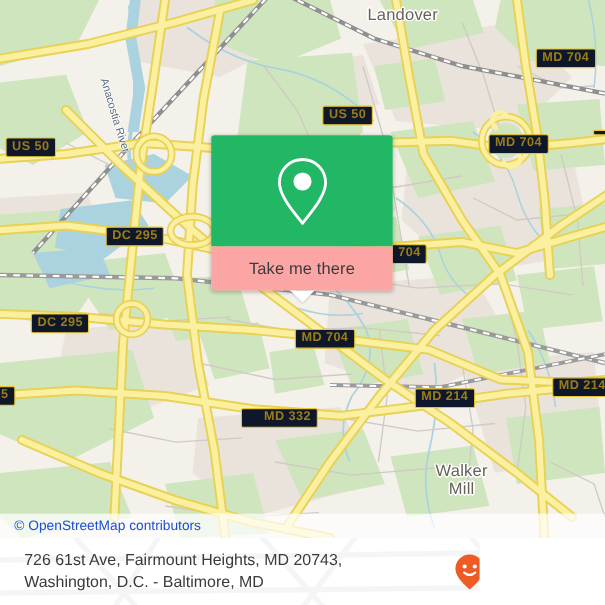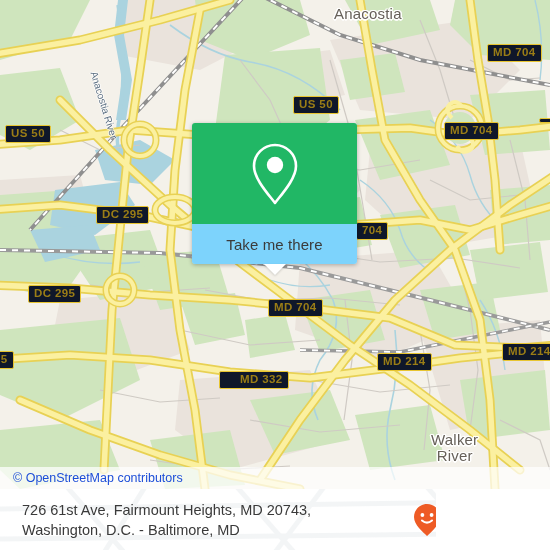--- a/index.html
+++ b/index.html
@@ -89,21 +89,21 @@
   }
   #callout-top {
     background: #21b765;
     height: 101px;
     border-radius: 3px 3px 0 0;
     display: flex;
     align-items: center;
     justify-content: center;
   }
   #callout-bottom {
-    background: #7dd3fc;
+    background: #fca5a5;
     height: 40px;
     border-radius: 0 0 3px 3px;
     display: flex;
     align-items: center;
     justify-content: center;
     position: relative;
   }
   #callout-label {
     color: #3b3b3b;
     font-size: 15px;
@@ -340,25 +340,25 @@
         <circle cx="460" cy="128" r="16"></circle>
       </g>
       <g fill="none" stroke="#fbf0a0" stroke-width="4">
         <path d="M452 118 q-8 -8 -2 -14 q7 -5 12 3"></path>
         <path d="M468 136 q9 8 2 14 q-8 5 -13 -4"></path>
       </g>
     </svg>
 
     <div class="water-label" style="left:99px; top:70px; transform: rotate(73deg); transform-origin: left top;">Anacostia River</div>
 
-    <div class="place-label" style="left:334px; top:5px;">Anacostia</div>
-
-    <div class="place-label two-line" style="left:396px; top:432px;margin-left:35px;">
+    <div class="place-label" style="left:334px; top:5px;">Landover</div>
+
+    <div class="place-label two-line" style="left:396px; top:421px;">
       <div>Walker</div>
-      <div>River</div>
+      <div>Mill</div>
     </div>
 
     <div class="shield" style="left:487px; top:44px;">MD 704</div>
     <div class="shield" style="left:293px; top:96px;">US 50</div>
     <div class="shield" style="left:444px; top:122px;">MD 704</div>
     <div class="shield" style="left:5px; top:125px;">US 50</div>
     <div class="shield" style="left:539px; top:118px; width:16px; overflow:hidden;"></div>
     <div class="shield" style="left:96px; top:206px;">DC 295</div>
     <div class="shield" style="left:356px; top:222px;">704</div>
     <div class="shield" style="left:28px; top:285px;">DC 295</div>

